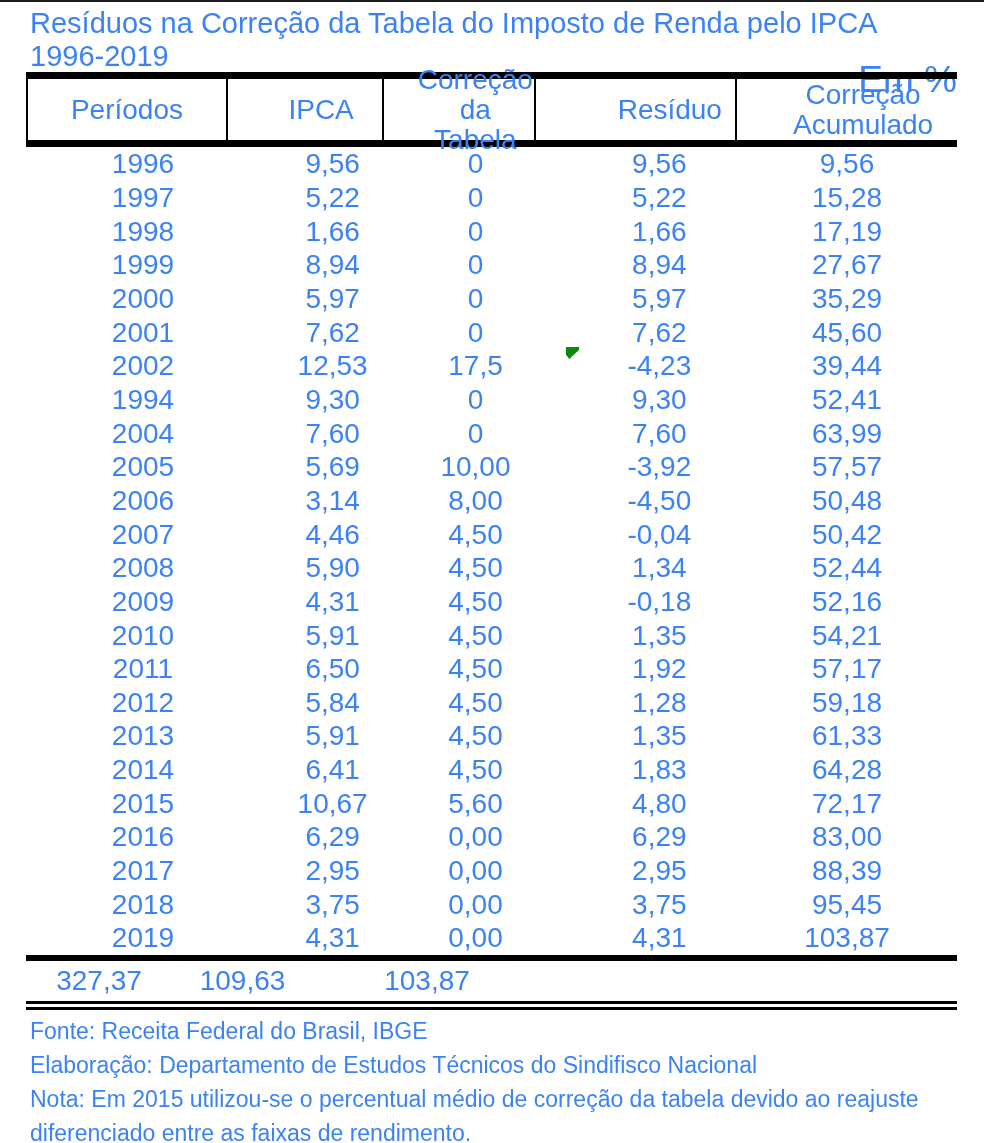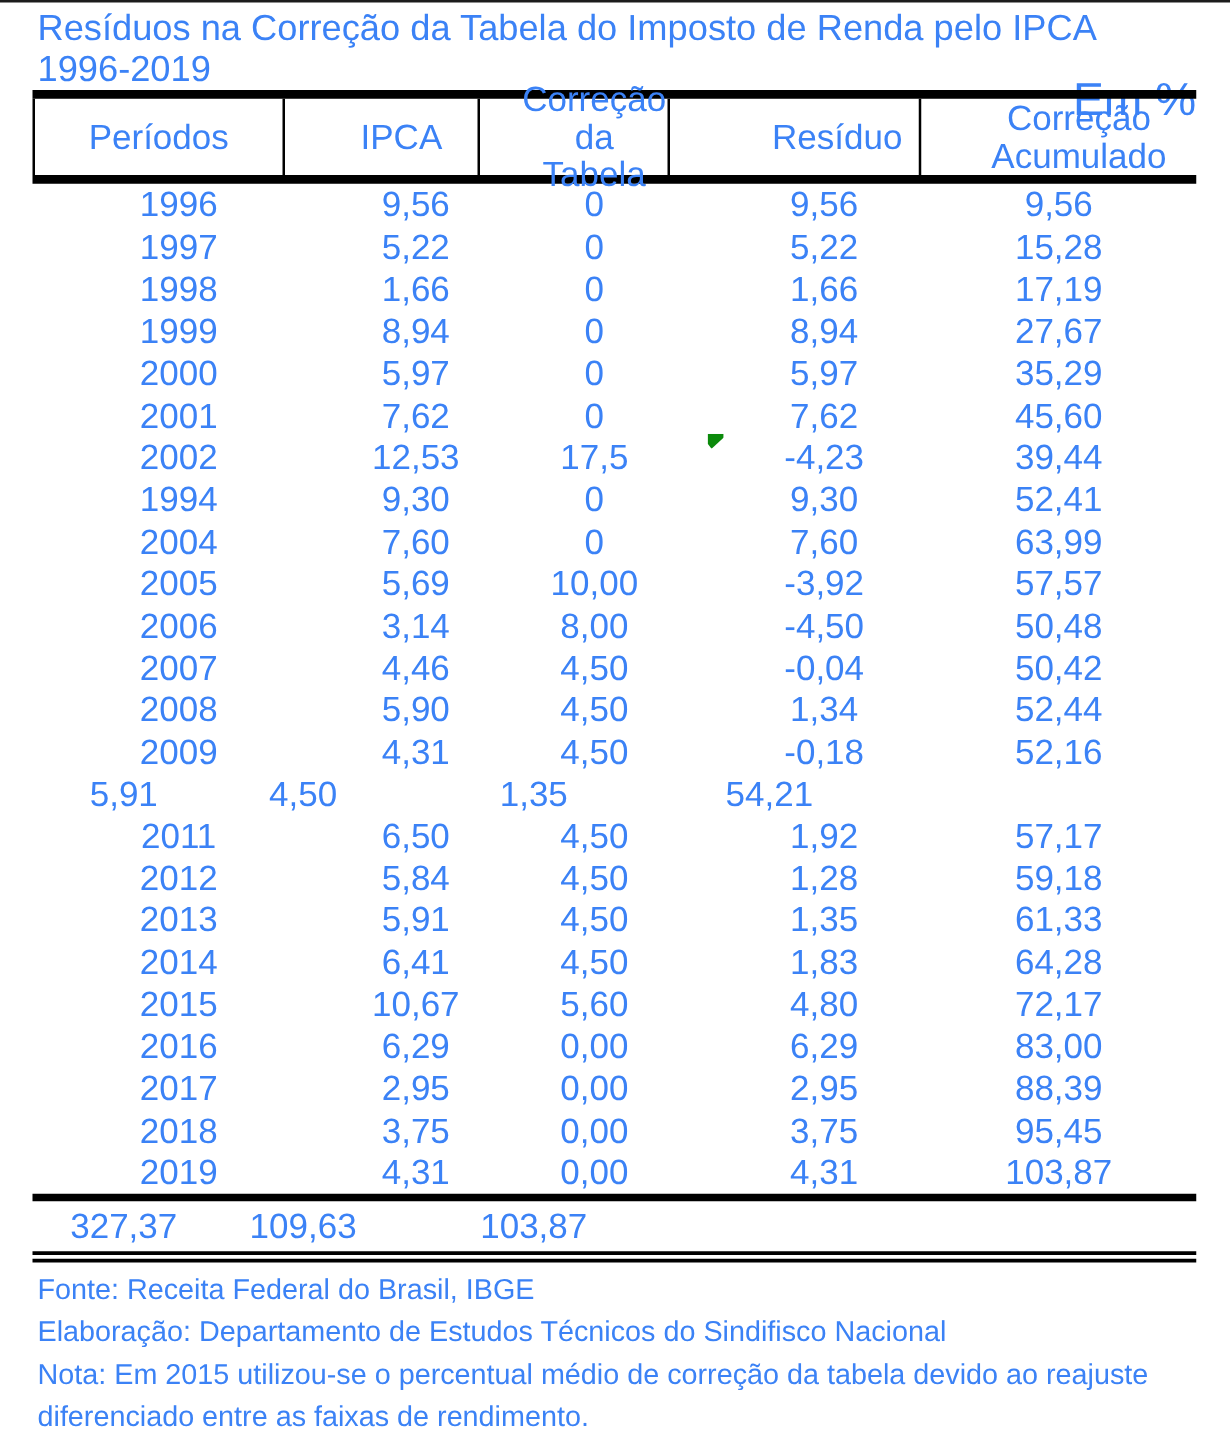--- a/index.html
+++ b/index.html
@@ -164,20 +164,21 @@
           <div class="dcell c4">52,44</div>
         </div>
         <div class="drow">
           <div class="dcell c0">2009</div>
           <div class="dcell c1">4,31</div>
           <div class="dcell c2">4,50</div>
           <div class="dcell c3">-0,18</div>
           <div class="dcell c4">52,16</div>
         </div>
         <div class="drow">
+          <div class="dcell c0">2010</div>
           <div class="dcell c1">5,91</div>
           <div class="dcell c2">4,50</div>
           <div class="dcell c3">1,35</div>
           <div class="dcell c4">54,21</div>
         </div>
         <div class="drow">
           <div class="dcell c0">2011</div>
           <div class="dcell c1">6,50</div>
           <div class="dcell c2">4,50</div>
           <div class="dcell c3">1,92</div>

